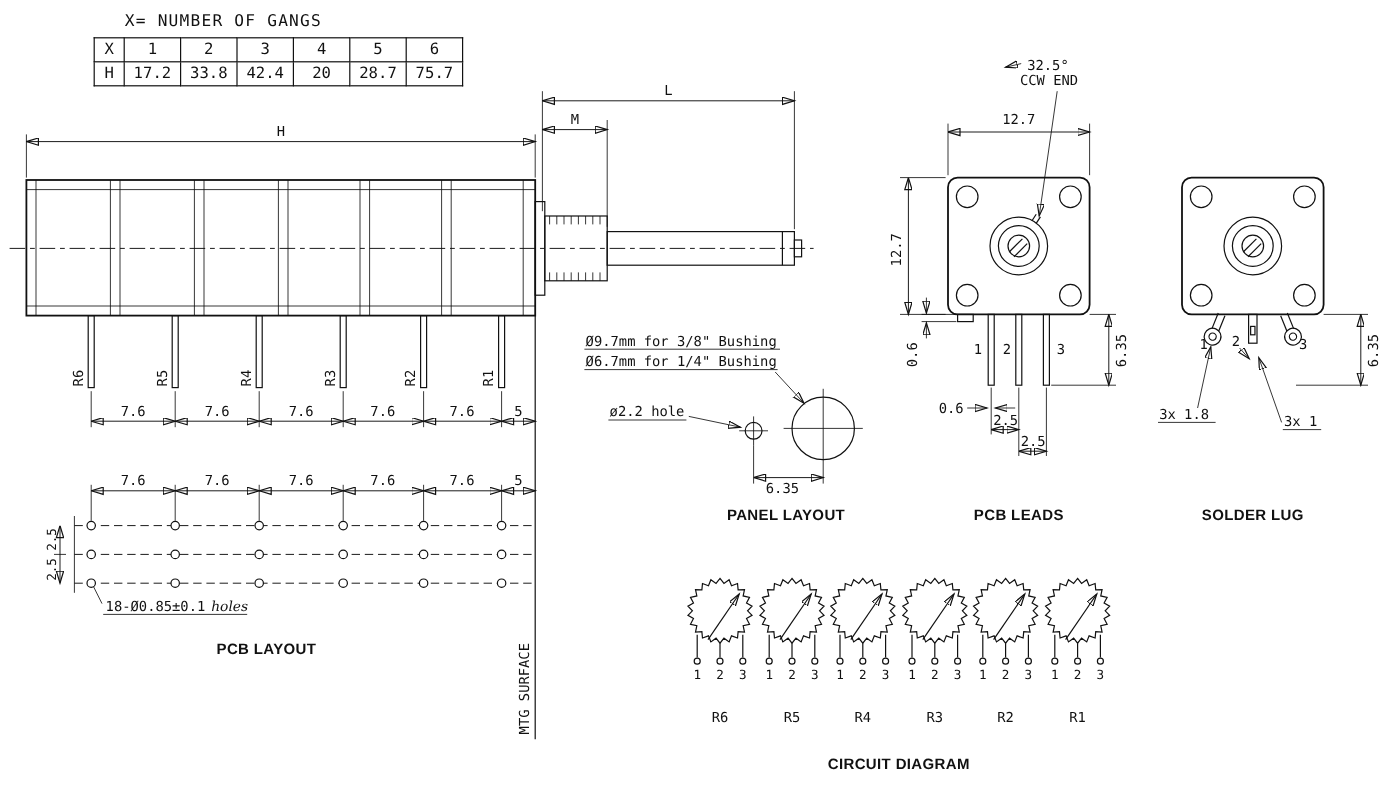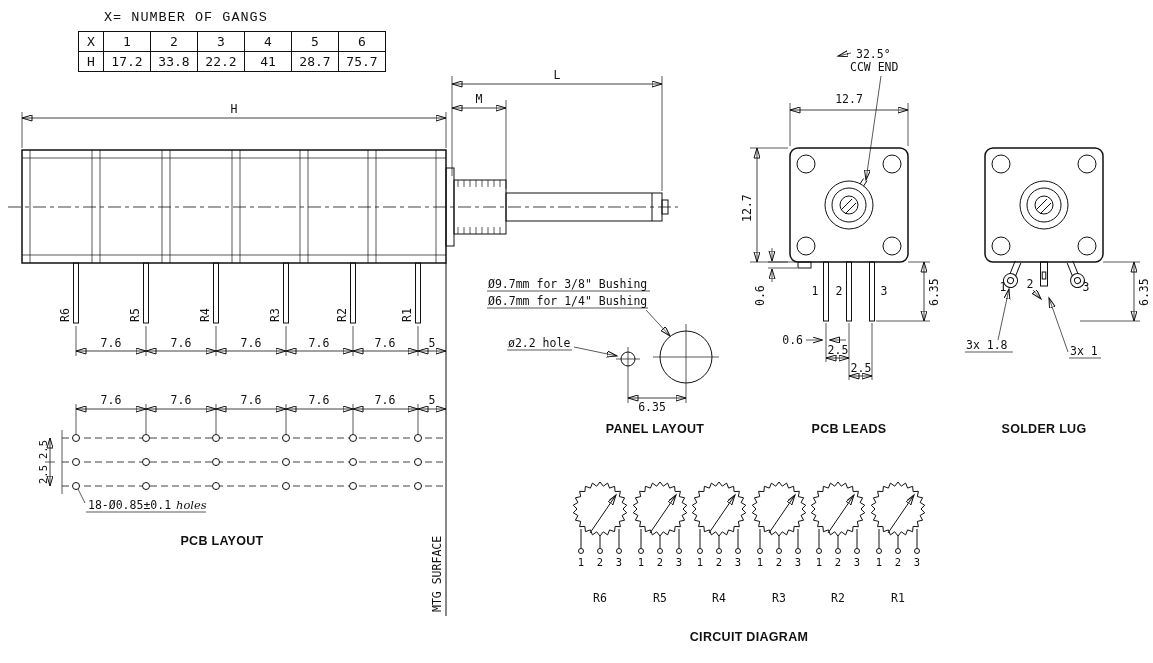--- a/index.html
+++ b/index.html
@@ -1,18 +1,18 @@
 <!DOCTYPE html>
 <html><head>
 <meta charset="utf-8">
 <style>
   html,body{margin:0;padding:0;background:#fff;}
   body{width:1153px;height:663px;position:relative;overflow:hidden;
        font-family:"DejaVu Sans Mono",monospace;color:#111;}
-  .gang-title{position:absolute;left:104px;top:10px;font-size:13.5px;letter-spacing:1px;font-family:Liberation Mono, monospace;}
+  .gang-title{position:absolute;left:104px;top:10px;font-size:13.5px;letter-spacing:1px;}
   table.gang{position:absolute;left:78px;top:31px;border-collapse:collapse;}
   table.gang td{border:1.6px solid #111;font-size:13px;padding:0 3px;height:19px;
        text-align:center;min-width:40px;font-family:"DejaVu Sans Mono",monospace;}
   table.gang td.xcol{min-width:18px;}
   svg{position:absolute;left:0;top:0;}
   svg text{fill:#111;font-size:11.5px;font-family:"DejaVu Sans Mono",monospace;stroke:none;}
   svg text.sm{font-size:10.5px;}
   svg text.ttl{font-weight:bold;font-size:12.5px;font-family:"Liberation Sans",sans-serif;letter-spacing:.3px;}
   svg text.ital{font-style:italic;font-family:"DejaVu Serif",serif;}
   line,path,rect,circle,polyline{stroke:#111;fill:none;}
@@ -35,22 +35,22 @@
     <td>2</td>
     <td>3</td>
     <td>4</td>
     <td>5</td>
     <td>6</td>
   </tr>
   <tr>
     <td class="xcol">H</td>
     <td>17.2</td>
     <td>33.8</td>
-    <td>22.2</td>
-    <td>41</td>
+    <td>42.4</td>
+    <td>20</td>
     <td>28.7</td>
     <td>75.7</td>
   </tr>
 </tbody>
   </table>
 
 <svg width="1153" height="663" viewBox="0 0 1153 663">
   <defs>
     <marker id="me" orient="auto" markerUnits="userSpaceOnUse" markerWidth="12" markerHeight="8" refX="10" refY="3">
       <path d="M0,0L10,3L0,6Z" fill="#111" stroke="none"></path>

